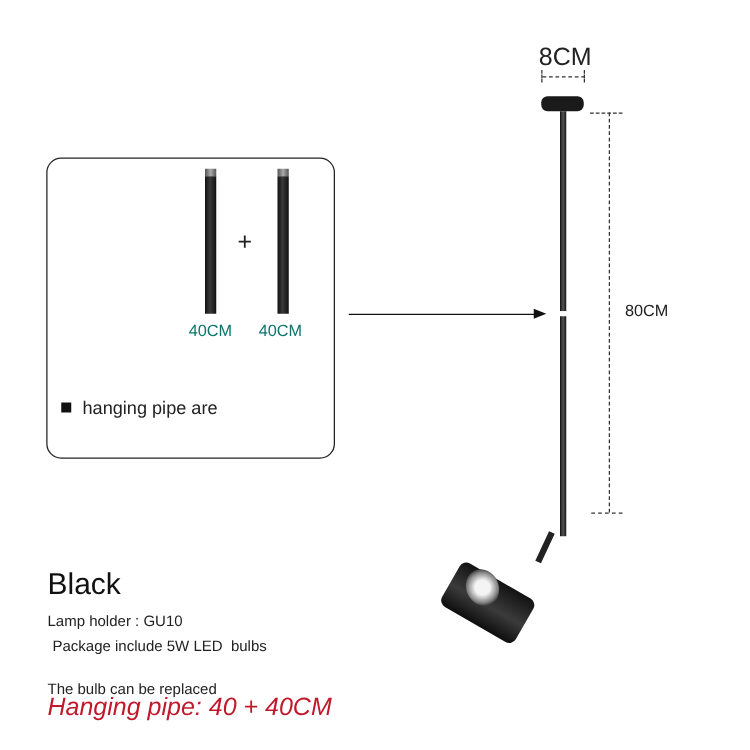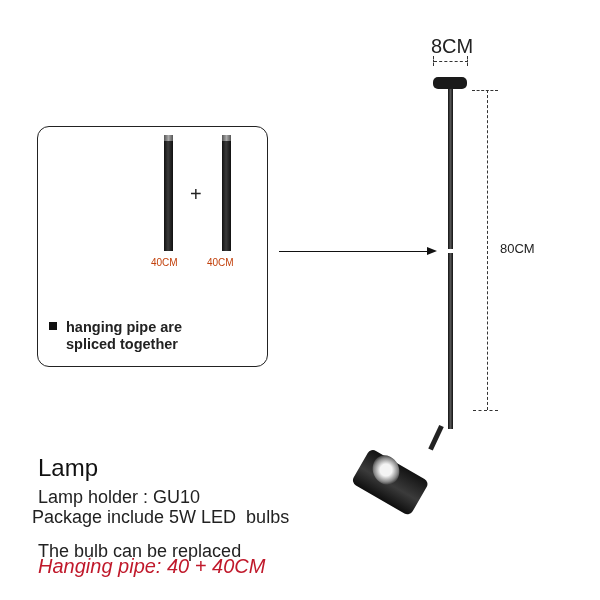--- a/index.html
+++ b/index.html
@@ -3,48 +3,47 @@
 <meta charset="utf-8">
 <style>
   html, body { margin:0; padding:0; background:#ffffff; }
   body { width:600px; height:600px; position:relative; overflow:hidden;
          font-family:"Liberation Sans", sans-serif; color:#111; }
   .abs { position:absolute; }
   .box { left:37px; top:126px; width:231px; height:241px; border:1.5px solid #222;
          border-radius:12px; box-sizing:border-box; }
   .pipe { width:9px; height:110px; background:linear-gradient(90deg,#111 0%,#3a3a3a 45%,#111 100%); }
   .pipe-tip { width:9px; height:6px; background:linear-gradient(90deg,#555,#aaa,#555); }
-  .label { font-size:10px; color:#c2410c; }
+  .label { font-size:13px; color:#0f766e; }
   .note { font-size:14.5px; line-height:17px; color:#222; }
   .bullet { width:8px; height:8px; background:#111; }
   .dash-h { border-top:1.2px dashed #333; height:0; }
   .dash-v { border-left:1.2px dashed #333; width:0; }
   .title { font-size:24px; color:#111; }
-  .spec { font-size:18px; color:#222; line-height:20px; }
+  .spec { font-size:12px; color:#222; line-height:20px; }
   .red { font-size:20px; color:#c0192b; }
 </style>
 </head>
 <body>
 
 <div class="abs box"></div>
 
 <div class="abs pipe-tip" style="left:164px;top:135px;"></div>
 <div class="abs pipe" style="left:164px;top:141px;"></div>
 <div class="abs pipe-tip" style="left:222px;top:135px;"></div>
 <div class="abs pipe" style="left:222px;top:141px;"></div>
 
 <div class="abs" style="left:190px;top:184px;font-size:20px;line-height:20px;color:#222;">+</div>
 
 <div class="abs label" style="left:151px;top:257px;">40CM</div>
 <div class="abs label" style="left:207px;top:257px;">40CM</div>
 
 <div class="abs bullet" style="left:49px;top:322px;"></div>
-<div class="abs note" style="left:66px;top:319px;font-weight:bold;">
+<div class="abs note" style="left:66px;top:319px;">
   <div>hanging pipe are</div>
-  <div>spliced together</div>
 </div>
 
 <div class="abs" style="left:279px;top:251px;width:150px;height:0;border-top:1.4px solid #111;"></div>
 <div class="abs" style="left:427px;top:247px;width:0;height:0;border-left:10px solid #111;border-top:4.5px solid transparent;border-bottom:4.5px solid transparent;"></div>
 
 <div class="abs" style="left:431px;top:35px;font-size:20px;color:#222;">8CM</div>
 <div class="abs dash-h" style="left:434px;top:61px;width:34px;"></div>
 <div class="abs" style="left:433px;top:56px;width:0;height:10px;border-left:1.2px dashed #333;"></div>
 <div class="abs" style="left:467px;top:56px;width:0;height:10px;border-left:1.2px dashed #333;"></div>
 
@@ -54,17 +53,17 @@
 <div class="abs" style="left:448px;top:253px;width:5px;height:176px;background:linear-gradient(90deg,#111,#555,#111);"></div>
 <div class="abs" style="left:439px;top:426px;width:5px;height:26px;background:#222;transform:rotate(25deg);transform-origin:top center;"></div>
 <div class="abs" style="left:368px;top:440px;width:40px;height:68px;background:linear-gradient(90deg,#0e0e0e,#3b3b3b 45%,#121212);border-radius:6px;transform:rotate(-60deg) translate(-6px,6px);transform-origin:center;"></div>
 <div class="abs" style="left:373px;top:455px;width:26px;height:30px;border-radius:50%;background:radial-gradient(circle,#f4f4f4 30%,#888 60%,#222 80%);transform:rotate(-25deg);"></div>
 
 <div class="abs dash-h" style="left:472px;top:90px;width:26px;"></div>
 <div class="abs dash-v" style="left:487px;top:90px;height:320px;"></div>
 <div class="abs dash-h" style="left:473px;top:410px;width:25px;"></div>
 <div class="abs" style="left:500px;top:241px;font-size:13px;color:#222;">80CM</div>
 
-<div class="abs title" style="left:38px;top:454px;">Lamp</div>
+<div class="abs title" style="left:38px;top:454px;">Black</div>
 <div class="abs spec" style="left:38px;top:487px;">Lamp holder : GU10</div>
-<div class="abs spec" style="left:32px;top:507px;white-space:pre;">Package include 5W LED  bulbs</div>
+<div class="abs spec" style="left:42px;top:507px;white-space:pre;">Package include 5W LED  bulbs</div>
 <div class="abs spec" style="left:38px;top:541px;">The bulb can be replaced</div>
 <div class="abs red" style="left:38px;top:555px;font-style:italic;">Hanging pipe: 40 + 40CM</div>
 
 </body></html>

